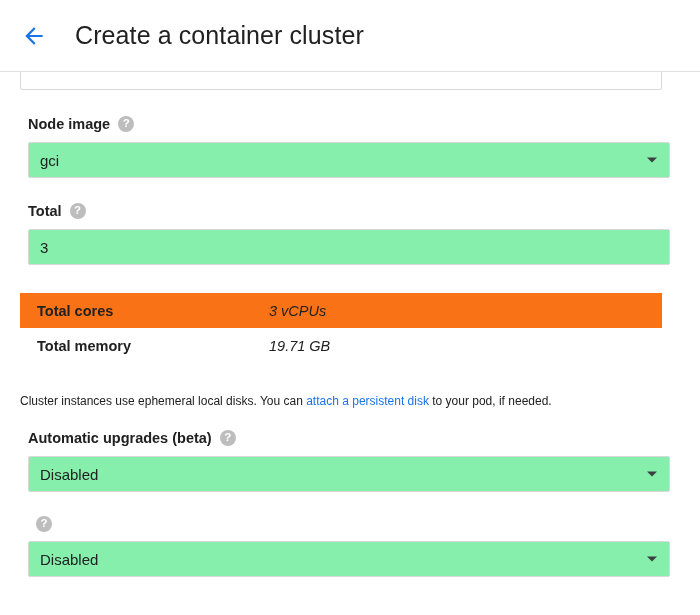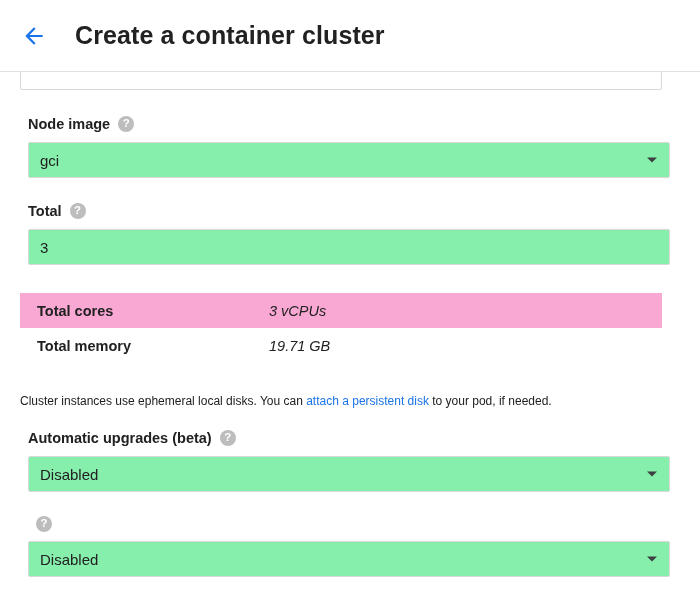--- a/index.html
+++ b/index.html
@@ -36,21 +36,21 @@
     justify-content: center;
     flex: 0 0 auto;
     cursor: pointer;
     border: none;
     background: transparent;
     padding: 0;
   }
   .back-btn svg { display: block; }
   .page-title {
     font-size: 25px;
-    font-weight: 700;
+    font-weight: 400;
     color: #212121;
     margin-left: 21px;
     letter-spacing: 0.1px;
     white-space: nowrap;
   }
 
   
   .form-body {
     position: absolute;
     top: 72px;
@@ -141,21 +141,21 @@
     border-top: 5px solid #3c4043;
   }
 
   
   .summary-table {
     margin: 28px 20px 0 20px;
     width: 642px;
     border-collapse: collapse;
     font-size: 14.5px;
   }
-  .summary-table tr.shaded { background: #f9a8d4; }
+  .summary-table tr.shaded { background: #f97316; }
   .summary-table td {
     padding: 0;
     height: 35px;
     vertical-align: middle;
   }
   .summary-table td.key {
     font-weight: bold;
     color: #212121;
     width: 232px;
     padding-left: 17px;

